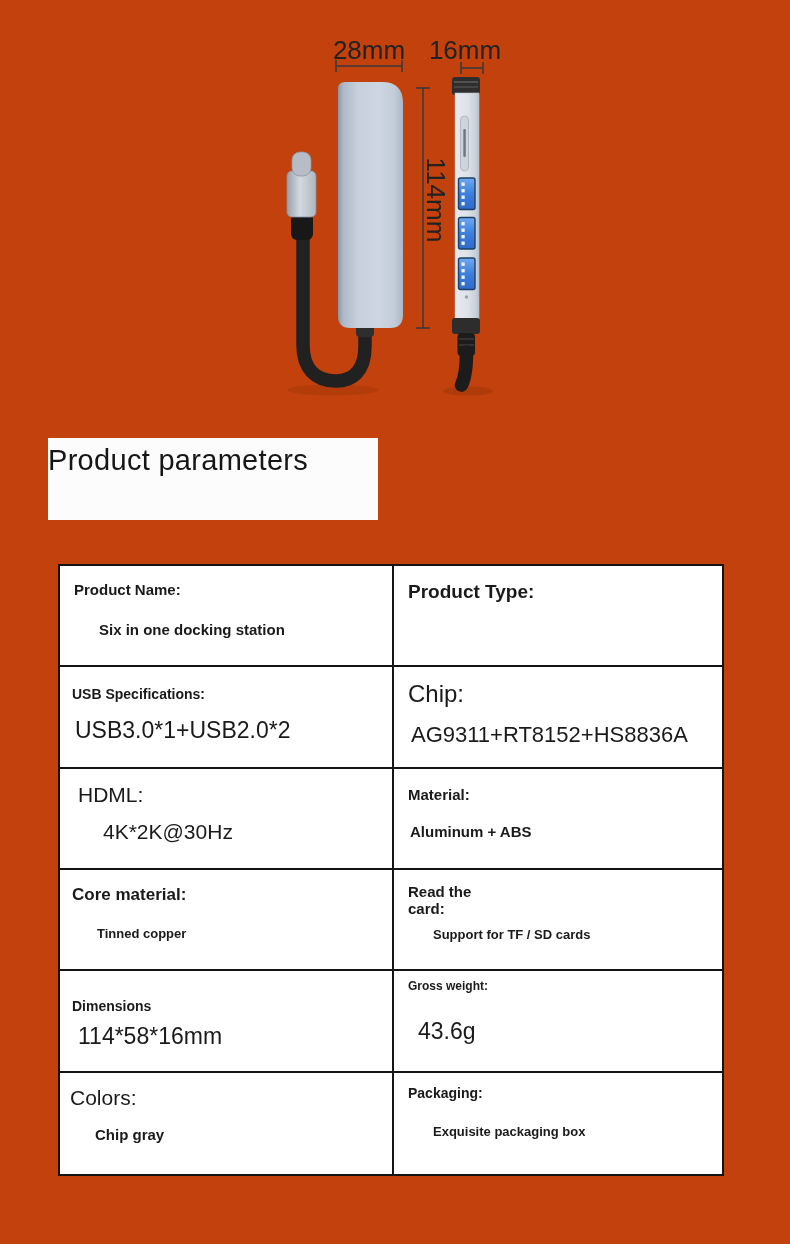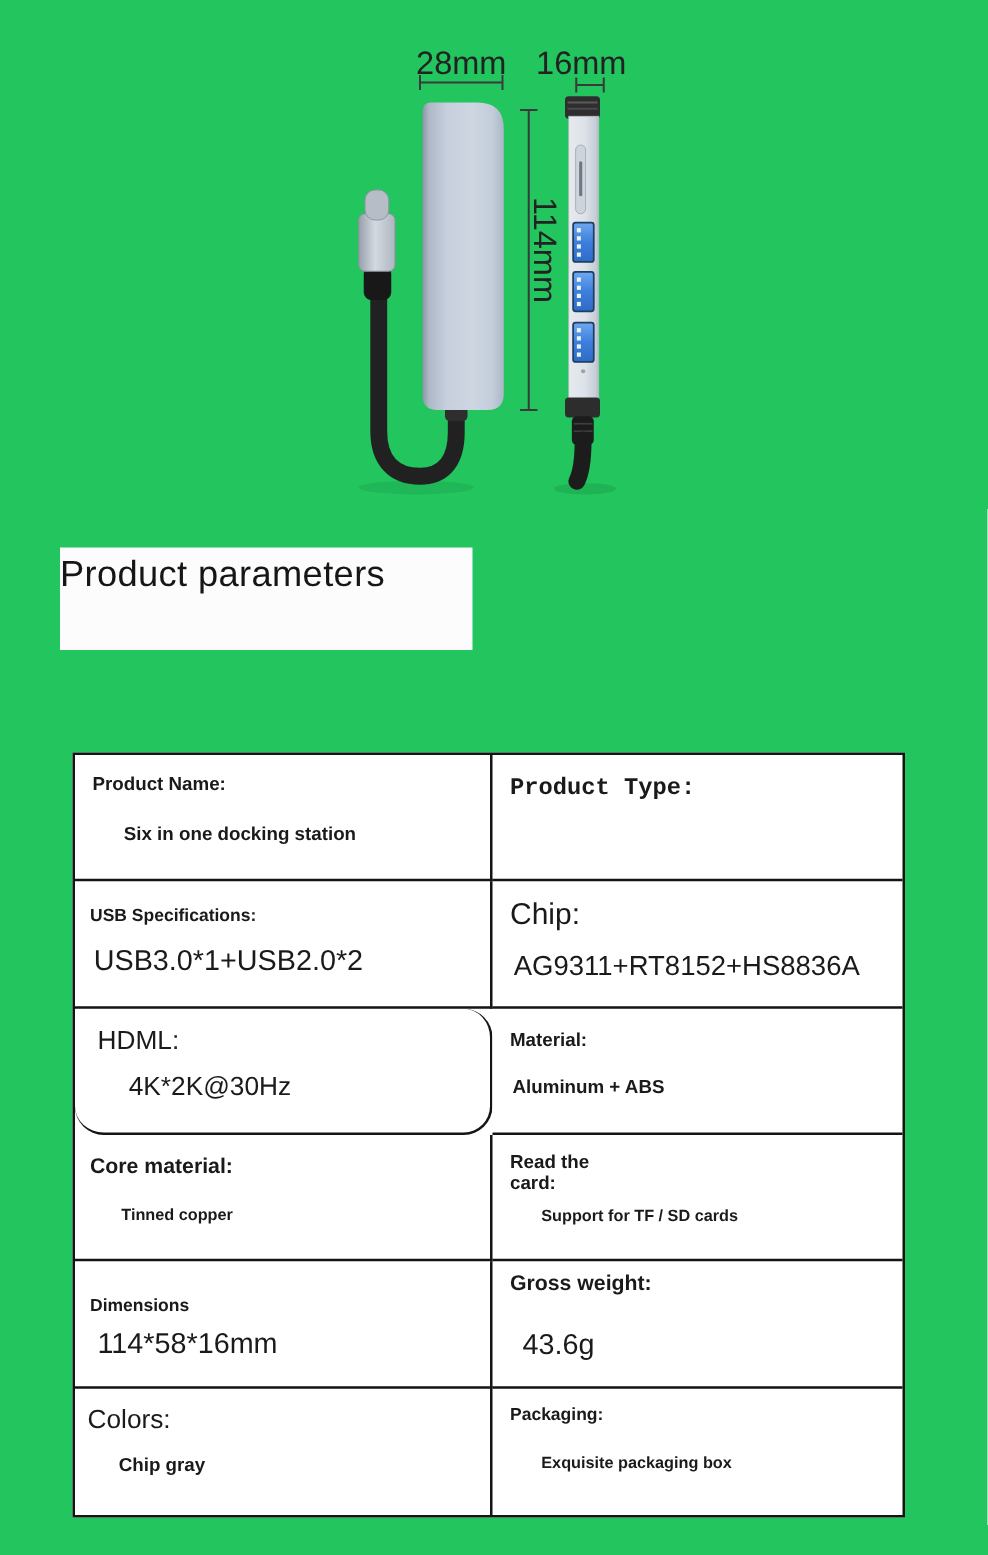--- a/index.html
+++ b/index.html
@@ -1,62 +1,62 @@
 <!DOCTYPE html>
 <html><head>
 <meta charset="utf-8">
 <style>
   * { margin:0; padding:0; box-sizing:border-box; }
   html,body { background:#ffffff; }
   .page {
     position:relative;
     width:790px; height:1244px;
-    background:#22c55e;
+    background:#c2410c;
     font-family:"Liberation Sans", sans-serif;
     color:#1c1c1c;
     overflow:hidden;
   }
   
   .figure-svg { position:absolute; left:0; top:0; width:790px; height:430px; }
   .dim-text { font-family:"Liberation Sans", sans-serif; font-size:26px; fill:#222; }
   
   .heading-backdrop {
     position:absolute; left:48px; top:438px; width:330px; height:82px;
     background:#fcfcfc;
   }
   .page-title {
     position:absolute; left:48px; top:444px;
     font-size:29px; font-weight:400; letter-spacing:0.3px; color:#161616;
   }
   
   .spec-table {
-    position:absolute; left:58px; top:602px;
+    position:absolute; left:58px; top:564px;
     width:666px; height:612px;
     display:grid;
     grid-template-columns:334px 1fr;
     grid-template-rows:repeat(6, 1fr);
     border:2.5px solid #141414;
     background:#fff;
   }
   .cell { position:relative; overflow:hidden; }
   .cell.br { border-right:2.5px solid #141414; }
   .cell.bb { border-bottom:2.5px solid #141414; }
   .lbl { font-weight:700; color:#1a1a1a; }
   .val { color:#1a1a1a;margin-left:25px; }
   
   .r1l { padding:15px 0 0 14px; } .r1l .lbl { font-size:15px; } .r1l .val { font-size:15px; font-weight:700; margin-top:23px; }
-  .r1r { padding:15px 0 0 14px;font-family:Liberation Mono, monospace; } .r1r .lbl { font-size:19px; } .r1r .val { font-size:25px; font-weight:400; margin-top:11px; margin-left:12px; }
+  .r1r { padding:15px 0 0 14px; } .r1r .lbl { font-size:19px; } .r1r .val { font-size:25px; font-weight:400; margin-top:11px; margin-left:12px; }
   .r2l { padding:19px 0 0 12px; } .r2l .lbl { font-size:14px; } .r2l .val { font-size:23px; font-weight:400; margin-top:15px; margin-left:3px; }
   .r2r { padding:13px 0 0 14px; } .r2r .lbl { font-size:24px; font-weight:400; } .r2r .val { font-size:22px; font-weight:400; margin-top:14px; margin-left:3px; }
-  .r3l { padding:14px 0 0 18px;border-radius:23px; } .r3l .lbl { font-size:21px; font-weight:400; } .r3l .val { font-size:21px; font-weight:400; margin-top:13px; }
+  .r3l { padding:14px 0 0 18px; } .r3l .lbl { font-size:21px; font-weight:400; } .r3l .val { font-size:21px; font-weight:400; margin-top:13px; }
   .r3r { padding:17px 0 0 14px; } .r3r .lbl { font-size:15px; } .r3r .val { font-size:15px; font-weight:700; margin-top:20px; margin-left:2px; }
   .r4l { padding:15px 0 0 12px; } .r4l .lbl { font-size:17px; } .r4l .val { font-size:13px; font-weight:700; margin-top:21px; }
   .r4r { padding:13px 0 0 14px; } .r4r .lbl { font-size:15px; line-height:1.15; max-width:86px; } .r4r .val { font-size:13px; font-weight:700; margin-top:9px; }
   .r5l { padding:27px 0 0 12px; } .r5l .lbl { font-size:14px; } .r5l .val { font-size:23px; font-weight:400; margin-top:9px; margin-left:6px; }
-  .r5r { padding:8px 0 0 14px;  } .r5r .lbl { font-size:17px; } .r5r .val { font-size:23px; font-weight:400; margin-top:25px; margin-left:10px; }
+  .r5r { padding:8px 0 0 14px;  } .r5r .lbl { font-size:12px; } .r5r .val { font-size:23px; font-weight:400; margin-top:25px; margin-left:10px; }
   .r6l { padding:13px 0 0 10px; } .r6l .lbl { font-size:21px; font-weight:400; } .r6l .val { font-size:15px; font-weight:700; margin-top:16px; }
   .r6r { padding:12px 0 0 14px; } .r6r .lbl { font-size:14px; } .r6r .val { font-size:13px; font-weight:700; margin-top:23px; }
 </style>
 </head>
 <body>
 
 <div class="page">
 
   <svg class="figure-svg" viewBox="0 0 790 430">
     <defs>

